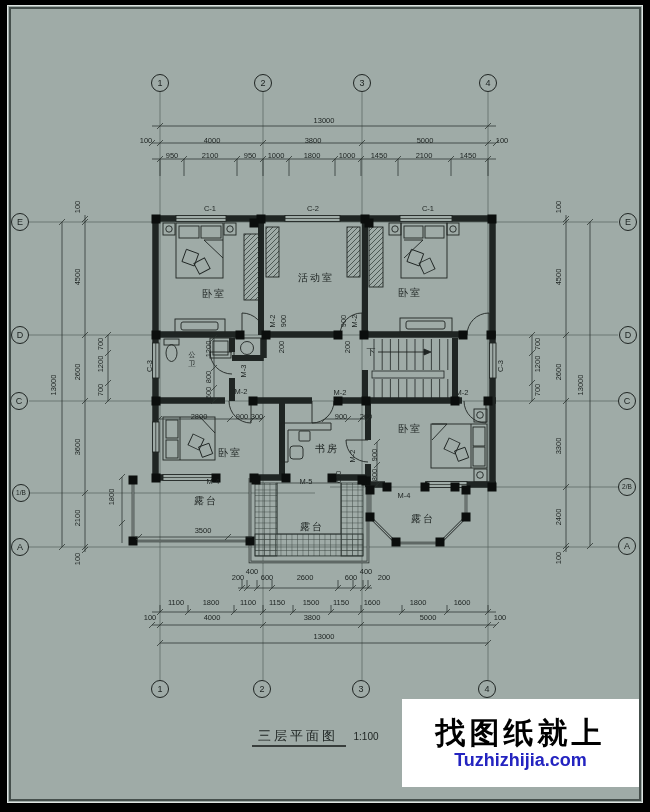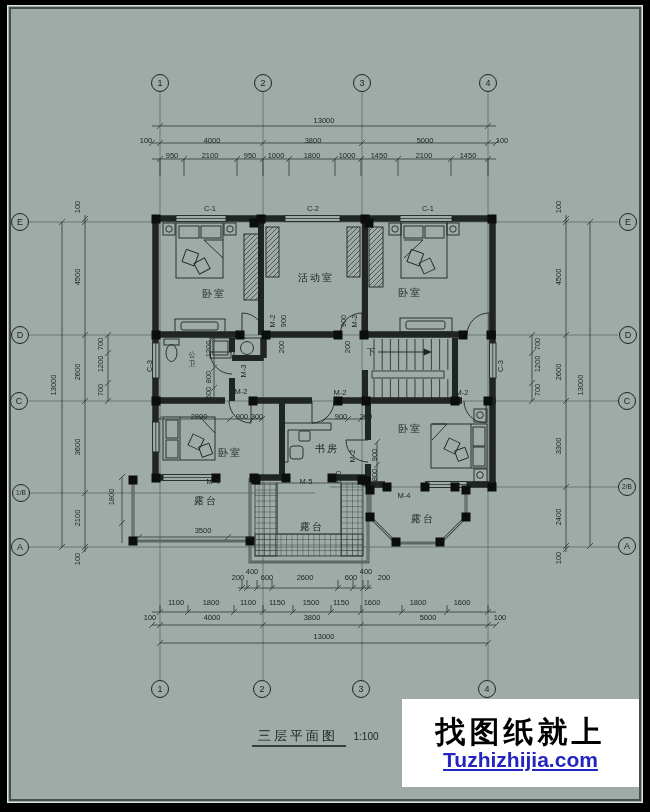--- a/index.html
+++ b/index.html
@@ -6,22 +6,22 @@
   .page{position:relative;width:650px;height:812px;background:#000;overflow:hidden;
         font-family:"Liberation Sans",sans-serif;}
   .sheet{position:absolute;left:7px;top:5px;right:7px;bottom:9px;background:#9faba7;
          border:1px solid #dde3e1;}
   .rule{position:absolute;left:1px;top:1px;right:1px;bottom:1px;border:2px solid #454f4c;}
   svg.plan{position:absolute;left:0;top:0;}
   .wm{position:absolute;left:402px;top:699px;width:237px;height:88px;background:#fff;
       display:flex;flex-direction:column;align-items:center;justify-content:center;z-index:5;}
   .wm1{font-size:30px;font-weight:bold;color:#000;letter-spacing:4px;line-height:1.15;
        font-family:"DejaVu Sans",sans-serif;white-space:nowrap;}
-  .wm2{font-size:21px;font-weight:bold;color:#2424c0;line-height:1.05;
-       font-family:"Liberation Sans",sans-serif;white-space:nowrap;text-decoration:underline;}
+  .wm2{font-size:18px;font-weight:bold;color:#2424c0;line-height:1.05;
+       font-family:"Liberation Sans",sans-serif;white-space:nowrap;}
   text{font-family:"Liberation Sans","DejaVu Sans",sans-serif;fill:#1c2220;}
 </style>
 </head>
 <body>
 
 <div class="page">
   <div class="sheet" id="sheet" style="background: rgb(159, 171, 167);">
     <div class="rule"></div>
   </div>
 

